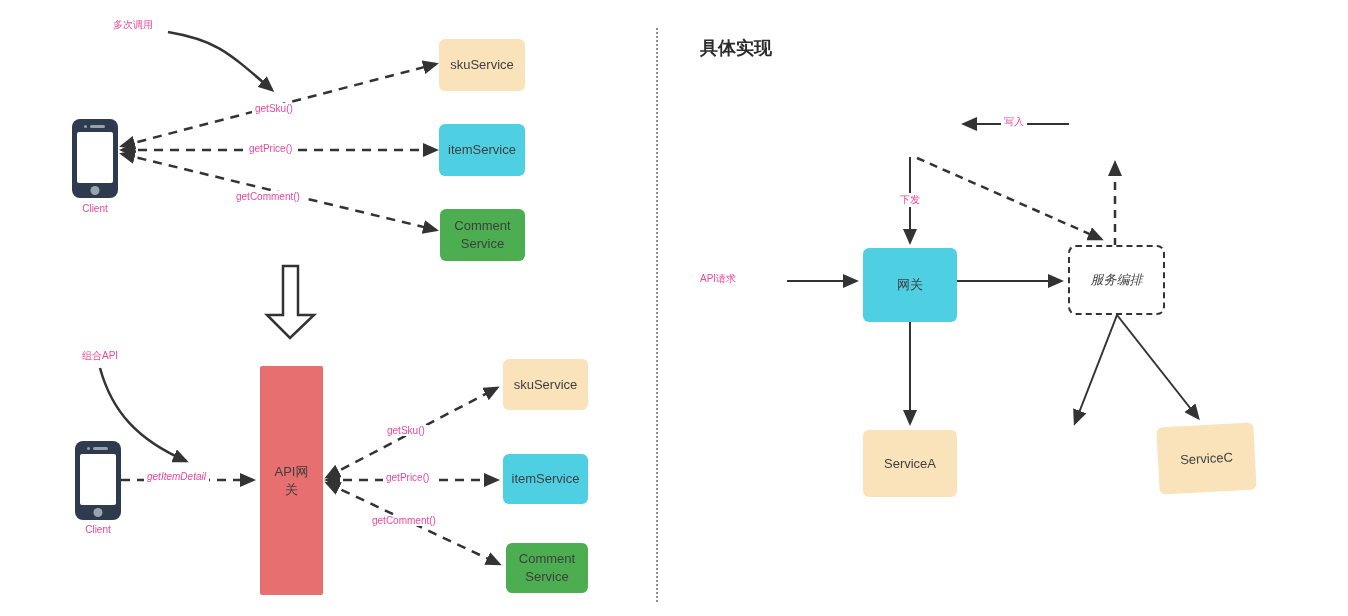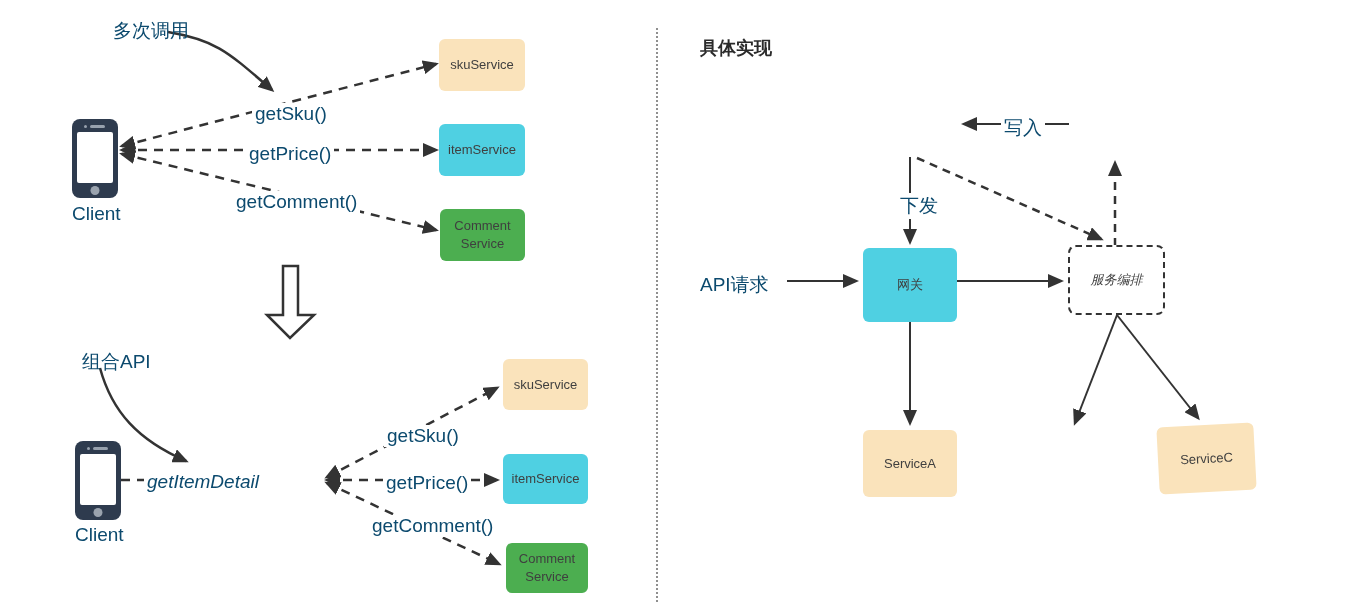--- a/index.html
+++ b/index.html
@@ -3,21 +3,21 @@
 <meta charset="utf-8">
 <style>
   :root{
     --peach:#FAE3BB; --cyan:#4FD0E2; --green:#4CAE50;
     --red:#E86F6F; --orange:#F6A73F; --ink:#333333;
   }
   *{margin:0;padding:0;box-sizing:border-box;}
   body{background:#ffffff;font-family:"Liberation Sans","DejaVu Sans",sans-serif;color:var(--ink);}
   .canvas{position:relative;width:1348px;height:616px;background:#fff;overflow:hidden;}
   .layer{position:absolute;left:0;top:0;width:1348px;height:616px;z-index:1;}
-  .lbl{position:absolute;z-index:3;font-size:19px;color:#0c4a6e;white-space:nowrap;}
+  .lbl{position:absolute;z-index:3;font-size:10px;color:#ec4899;white-space:nowrap;}
   .onwire{background:#fff;padding:0 3px;}
   .title{font-weight:bold;font-size:18px;color:#2b2b2b;}
   .node{position:absolute;z-index:2;display:flex;align-items:center;justify-content:center;
         text-align:center;font-size:13px;color:#3f3f3f;border-radius:6px;line-height:1.35;padding:2px 6px;}
   .peach{background:var(--peach);}
   .cyan{background:var(--cyan);}
   .green{background:var(--green);}
   .orange{background:var(--orange);}
   .redbar{background:var(--red);border-radius:2px;}
   .dashedbox{background:#fff;border:2px dashed #333;border-radius:8px;font-style:italic;}
@@ -96,20 +96,23 @@
   <div class="phone" style="left:75px;top:441px;">
     <span class="dot"></span>
     <span class="speaker"></span>
     <span class="screen"></span>
     <span class="home"></span>
   </div>
   <div class="lbl client-cap" style="left:75px;top:524px;">Client</div>
 
   <div class="lbl onwire" style="left:144px;top:471px;font-style:italic;">getItemDetail</div>
 
+  <div class="node redbar" style="left:260px;top:366px;width:63px;height:229px;">
+      <span class="gw-inner">API网关</span>
+    </div>
 
   <div class="lbl onwire" style="left:384px;top:425px;">getSku()</div>
   <div class="lbl onwire" style="left:383px;top:472px;">getPrice()</div>
   <div class="lbl onwire" style="left:369px;top:515px;">getComment()</div>
 
   <div class="node peach" style="left:503px;top:359px;width:85px;height:51px;">skuService</div>
   <div class="node cyan break-all" style="left:503px;top:454px;width:85px;height:50px;">itemService</div>
   <div class="node green" style="left:506px;top:543px;width:82px;height:50px;">Comment Service</div>
 
   <div class="lbl title" style="left:700px;top:36px;">具体实现</div>

